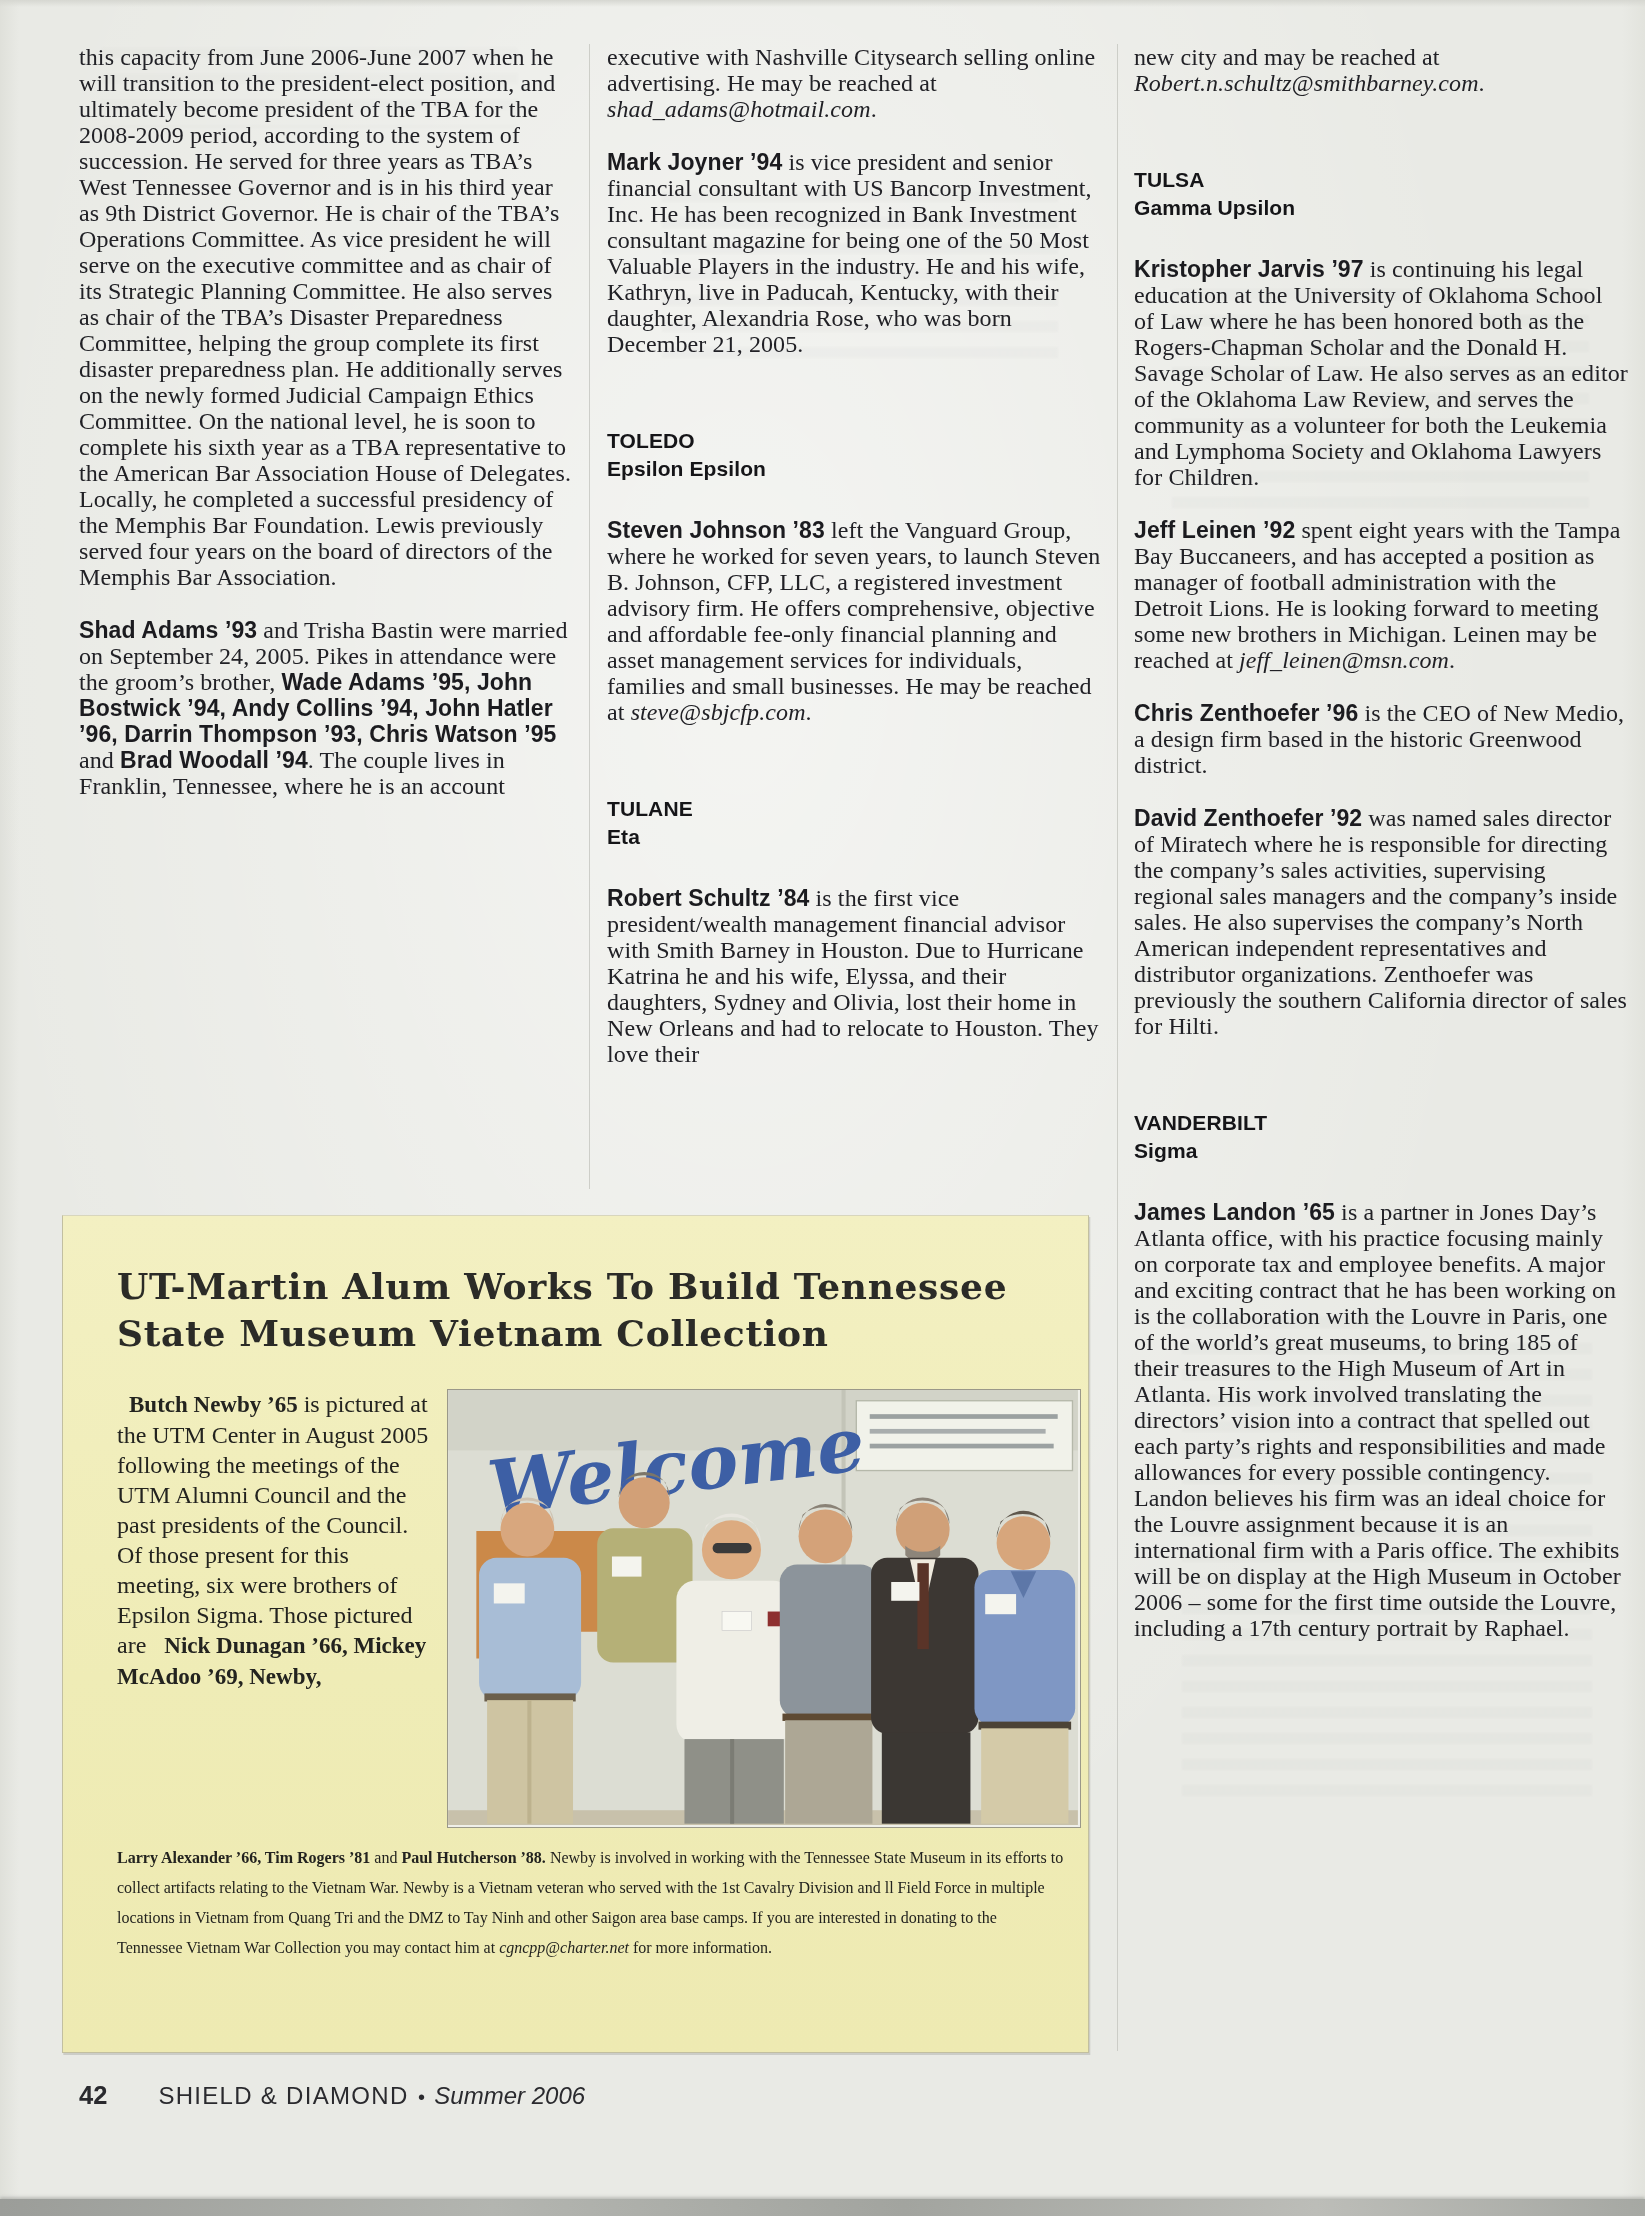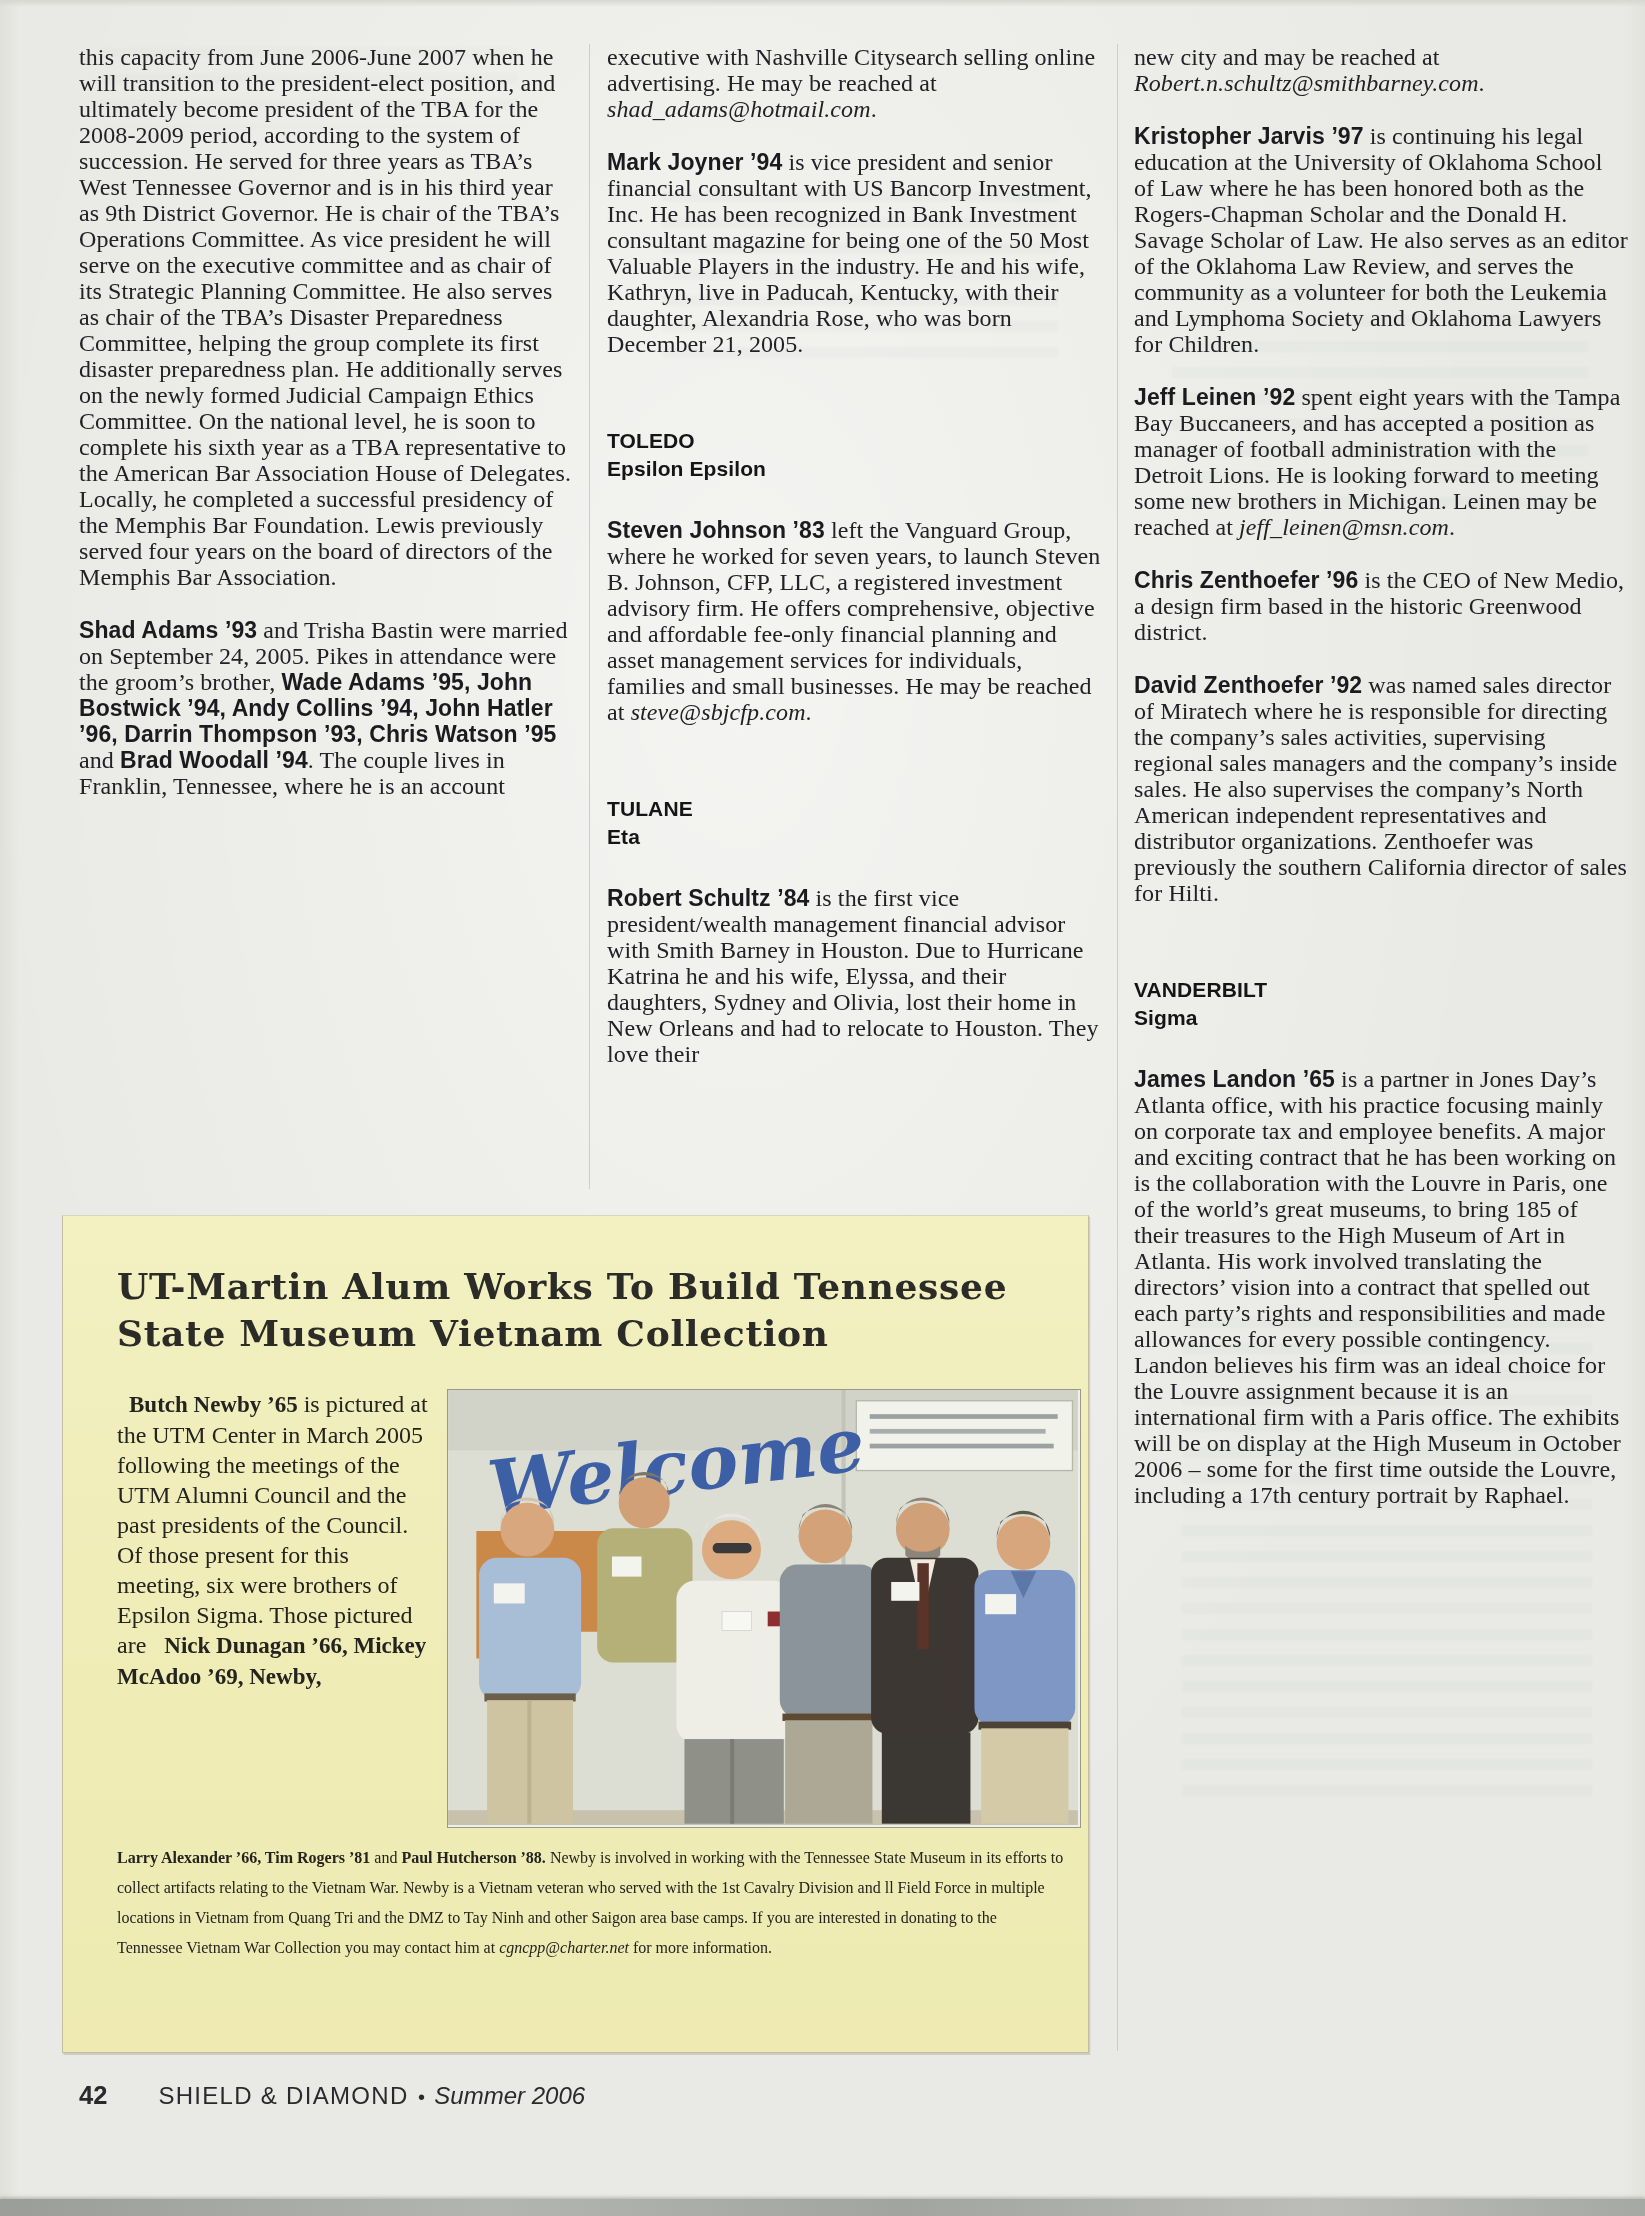--- a/index.html
+++ b/index.html
@@ -106,35 +106,39 @@
       </div>
       <p><b>Steven Johnson ’83</b><span> left the Vanguard Group, where he worked for seven years, to launch Steven B. Johnson, CFP, LLC, a registered investment advisory firm. He offers comprehensive, objective and affordable fee-only financial planning and asset management services for individuals, families and small businesses. He may be reached at </span><i>steve@sbjcfp.com</i><span>.</span></p>
       <div class="section-heading">
         <div>TULANE</div>
         <div>Eta</div>
       </div>
       <p><b>Robert Schultz ’84</b><span> is the first vice president/wealth management financial advisor with Smith Barney in Houston. Due to Hurricane Katrina he and his wife, Elyssa, and their daughters, Sydney and Olivia, lost their home in New Orleans and had to relocate to Houston. They love their</span></p>
     </div>
   <div class="col c2">
       <p><span>new city and may be reached at </span><i>Robert.n.schultz@smithbarney.com</i><span>.</span></p>
+      <div class="section-heading">
+        <div>TULSA</div>
+        <div>Gamma Upsilon</div>
+      </div>
       <p><b>Kristopher Jarvis ’97</b><span> is continuing his legal education at the University of Oklahoma School of Law where he has been honored both as the Rogers-Chapman Scholar and the Donald H. Savage Scholar of Law. He also serves as an editor of the Oklahoma Law Review, and serves the community as a volunteer for both the Leukemia and Lymphoma Society and Oklahoma Lawyers for Children.</span></p>
       <p><b>Jeff Leinen ’92</b><span> spent eight years with the Tampa Bay Buccaneers, and has accepted a position as manager of football administration with the Detroit Lions. He is looking forward to meeting some new brothers in Michigan. Leinen may be reached at </span><i>jeff_leinen@msn.com</i><span>.</span></p>
       <p><b>Chris Zenthoefer ’96</b><span> is the CEO of New Medio, a design firm based in the historic Greenwood district.</span></p>
       <p><b>David Zenthoefer ’92</b><span> was named sales director of Miratech where he is responsible for directing the company’s sales activities, supervising regional sales managers and the company’s inside sales. He also supervises the company’s North American independent representatives and distributor organizations. Zenthoefer was previously the southern California director of sales for Hilti.</span></p>
       <div class="section-heading">
         <div>VANDERBILT</div>
         <div>Sigma</div>
       </div>
       <p><b>James Landon ’65</b><span> is a partner in Jones Day’s Atlanta office, with his practice focusing mainly on corporate tax and employee benefits. A major and exciting contract that he has been working on is the collaboration with the Louvre in Paris, one of the world’s great museums, to bring 185 of their treasures to the High Museum of Art in Atlanta. His work involved translating the directors’ vision into a contract that spelled out each party’s rights and responsibilities and made allowances for every possible contingency. Landon believes his firm was an ideal choice for the Louvre assignment because it is an international firm with a Paris office. The exhibits will be on display at the High Museum in October 2006 – some for the first time outside the Louvre, including a 17th century portrait by Raphael.</span></p>
     </div>
 
   <section class="feature">
     <h1 class="headline">UT-Martin Alum Works To Build Tennessee State Museum Vietnam Collection</h1>
     <div class="feature-row">
-      <div class="box-left"><b>Butch Newby ’65</b><span> is pictured at the UTM Center in March 2005 following the meetings of the UTM Alumni Council and the past presidents of the Council. Of those present for this meeting, six were brothers of Epsilon Sigma. Those pictured are </span><b>Nick Dunagan ’66, Mickey McAdoo ’69, Newby,</b></div>
+      <div class="box-left"><b>Butch Newby ’65</b><span> is pictured at the UTM Center in August 2005 following the meetings of the UTM Alumni Council and the past presidents of the Council. Of those present for this meeting, six were brothers of Epsilon Sigma. Those pictured are </span><b>Nick Dunagan ’66, Mickey McAdoo ’69, Newby,</b></div>
       <div class="photo">
         <svg width="630" height="435" viewBox="0 0 938 648">
           <rect x="0" y="0" width="938" height="648" fill="#dcddd3"></rect>
           <rect x="0" y="0" width="938" height="90" fill="#d2d3c8"></rect>
           <rect x="586" y="0" width="6" height="648" fill="#c3c4b8"></rect>
           <rect x="0" y="626" width="938" height="22" fill="#c8c1ab"></rect>
 
           <path d="M42 210 h200 v150 h-70 l-20 40 h-110 z" fill="#c9813d" opacity="0.92"></path>
           <rect x="258" y="255" width="70" height="95" fill="#cd8a46" opacity="0.85"></rect>
 

